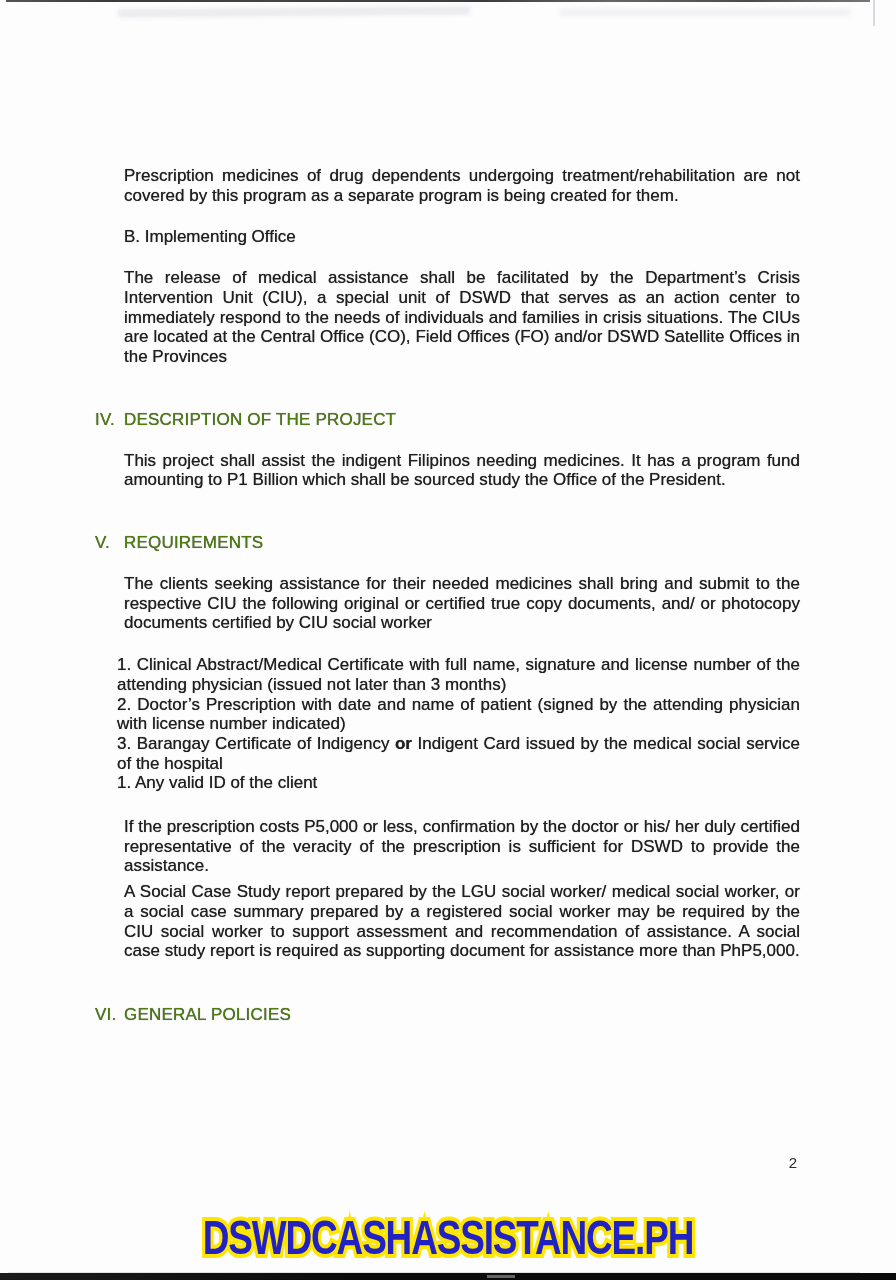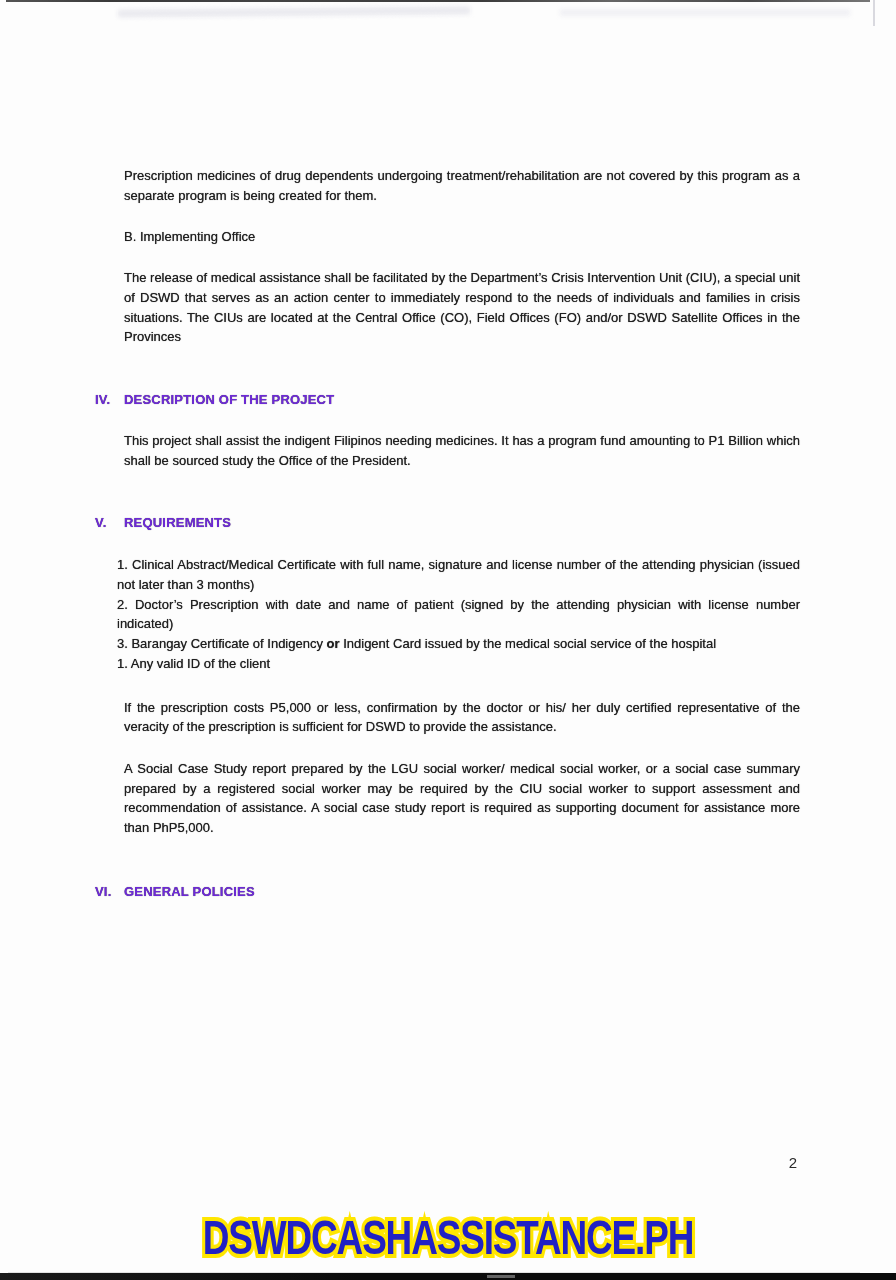--- a/index.html
+++ b/index.html
@@ -13,26 +13,26 @@
   .right-tick{position:absolute;top:0;left:873px;width:2px;height:26px;background:#d9d9df;}
   .smudge-left{position:absolute;top:8px;left:118px;width:352px;height:8px;background:#eaeaef;filter:blur(2px);transform:rotate(-.5deg);}
   .smudge-right{position:absolute;top:9px;left:560px;width:290px;height:7px;background:#f0f0f4;filter:blur(2px);}
   .above-bar-line{position:absolute;bottom:7px;left:8px;width:852px;height:1px;background:#e2e2e2;}
   .bottom-bar{position:absolute;left:0;bottom:0;width:896px;height:7px;
     background:linear-gradient(90deg,#1a1a1a 0%,#0b0b0b 40%,#0b0b0b 100%);}
   .bar-gap{position:absolute;left:487px;bottom:2px;width:28px;height:3px;background:#8a8a8a;opacity:.7;}
   
   .doc{
     position:absolute;left:95px;top:0;width:705px;
-    font-size:13px;line-height:19.7px;
+    font-size:17px;line-height:19.7px;
     text-shadow:0 0 .7px rgba(25,25,25,.85);
   }
   .para{margin:0 0 0 29px;text-align:justify;}
   .subhead{margin:0 0 0 29px;}
-  .section{display:flex;font-weight:bold;color:#6d28d9;line-height:20px;letter-spacing:.2px;}
+  .section{display:flex;font-weight:normal;color:#4d7c0f;line-height:20px;letter-spacing:.2px;}
   .section .num{width:29px;flex:none;}
   .req{margin:0 0 0 22px;text-align:justify;}
   .b{font-weight:bold;}
   
   .pagenum{position:absolute;left:773px;top:1154px;width:40px;text-align:center;
     font-family:"Liberation Sans",sans-serif;font-size:15px;color:#2a2a2a;}
   
   .watermark{
     position:absolute;top:1213px;left:0;width:896px;text-align:center;
     font-family:"Liberation Sans",sans-serif;font-size:48px;font-weight:bold;
@@ -70,31 +70,32 @@
       <span>DESCRIPTION OF THE PROJECT</span>
     </div>
 
     <p class="para" style="margin-top:21px">This project shall assist the indigent Filipinos needing medicines. It has a program fund amounting to P1 Billion which shall be sourced study the Office of the President.</p>
 
     <div class="section" style="margin-top:43px">
       <span class="num">V.</span>
       <span>REQUIREMENTS</span>
     </div>
 
+    <p class="para" style="margin-top:21px">The clients seeking assistance for their needed medicines shall bring and submit to the respective CIU the following original or certified true copy documents, and/ or photocopy documents certified by CIU social worker</p>
 
     <div style="margin-top:22px">
       <p class="req">1. Clinical Abstract/Medical Certificate with full name, signature and license number of the attending physician (issued not later than 3 months)</p>
       <p class="req">2. Doctor’s Prescription with date and name of patient (signed by the attending physician with license number indicated)</p>
       <p class="req"><span>3. Barangay Certificate of Indigency </span><span class="b">or</span><span> Indigent Card issued by the medical social service of the hospital</span></p>
       <p class="req">1. Any valid ID of the client</p>
     </div>
 
     <p class="para" style="margin-top:24px">If the prescription costs P5,000 or less, confirmation by the doctor or his/ her duly certified representative of the veracity of the prescription is sufficient for DSWD to provide the assistance.</p>
 
-    <p class="para" style="margin-top:22px">A Social Case Study report prepared by the LGU social worker/ medical social worker, or a social case summary prepared by a registered social worker may be required by the CIU social worker to support assessment and recommendation of assistance. A social case study report is required as supporting document for assistance more than PhP5,000.</p>
+    <p class="para" style="margin-top:6px">A Social Case Study report prepared by the LGU social worker/ medical social worker, or a social case summary prepared by a registered social worker may be required by the CIU social worker to support assessment and recommendation of assistance. A social case study report is required as supporting document for assistance more than PhP5,000.</p>
 
     <div class="section" style="margin-top:44px">
       <span class="num">VI.</span>
       <span>GENERAL POLICIES</span>
     </div>
 
 
   </div>
 
   <div class="pagenum">2</div>

